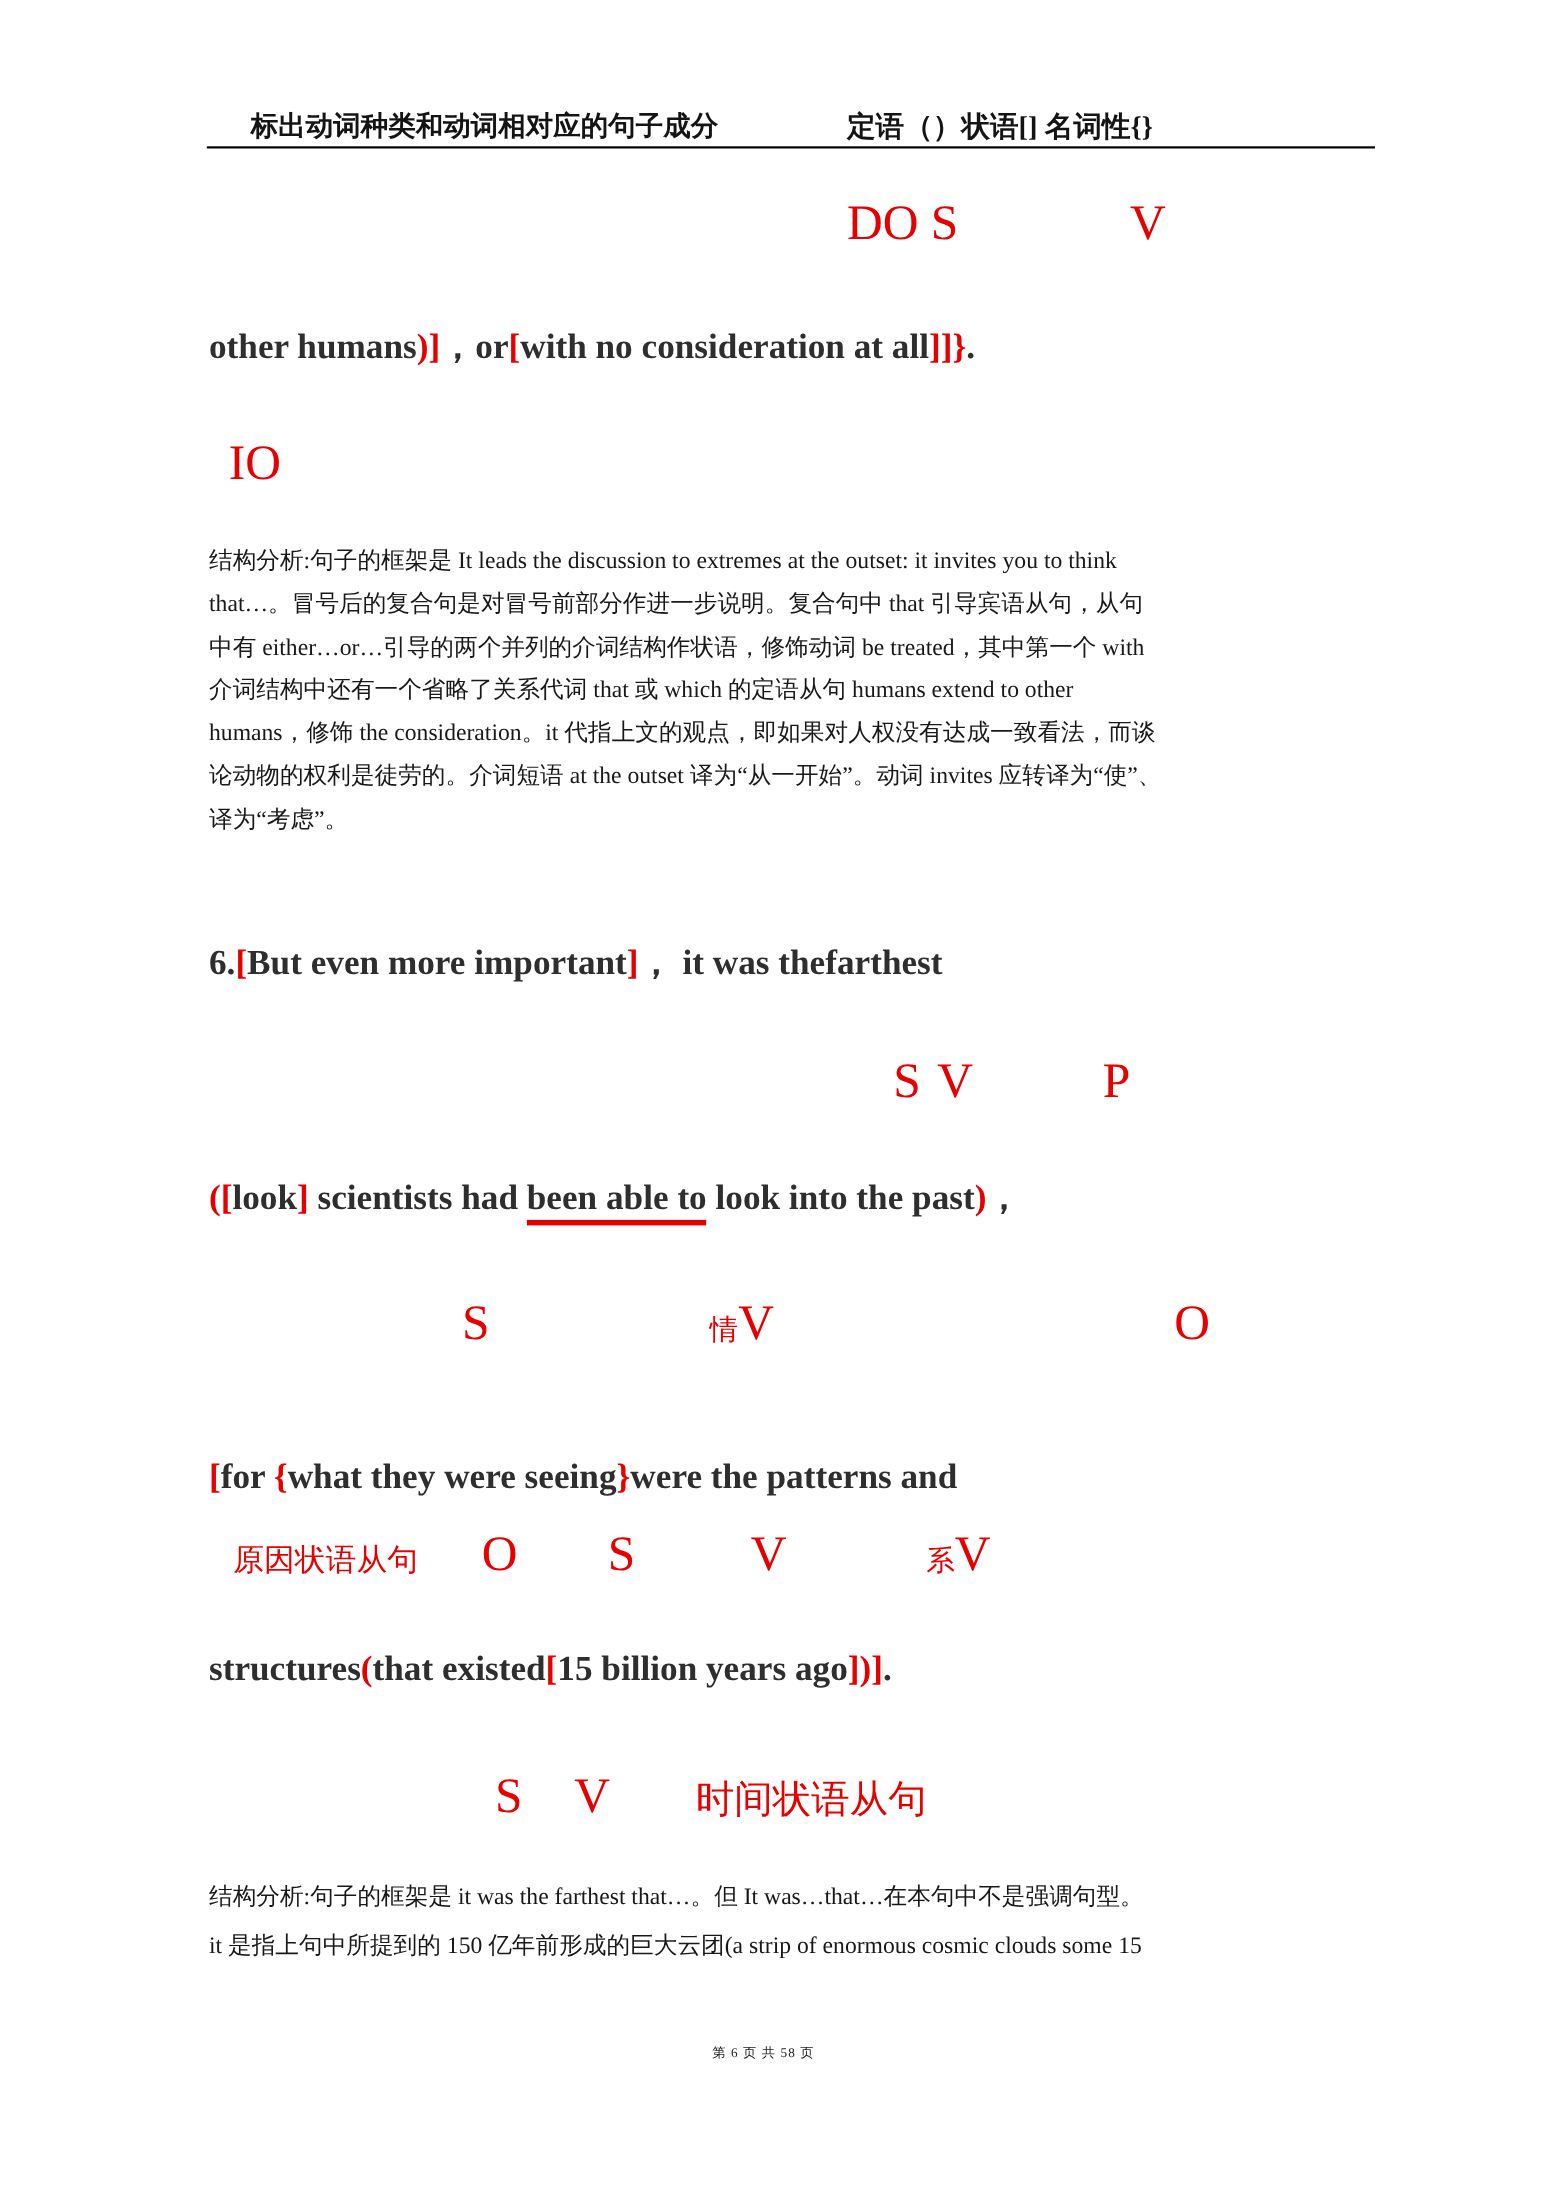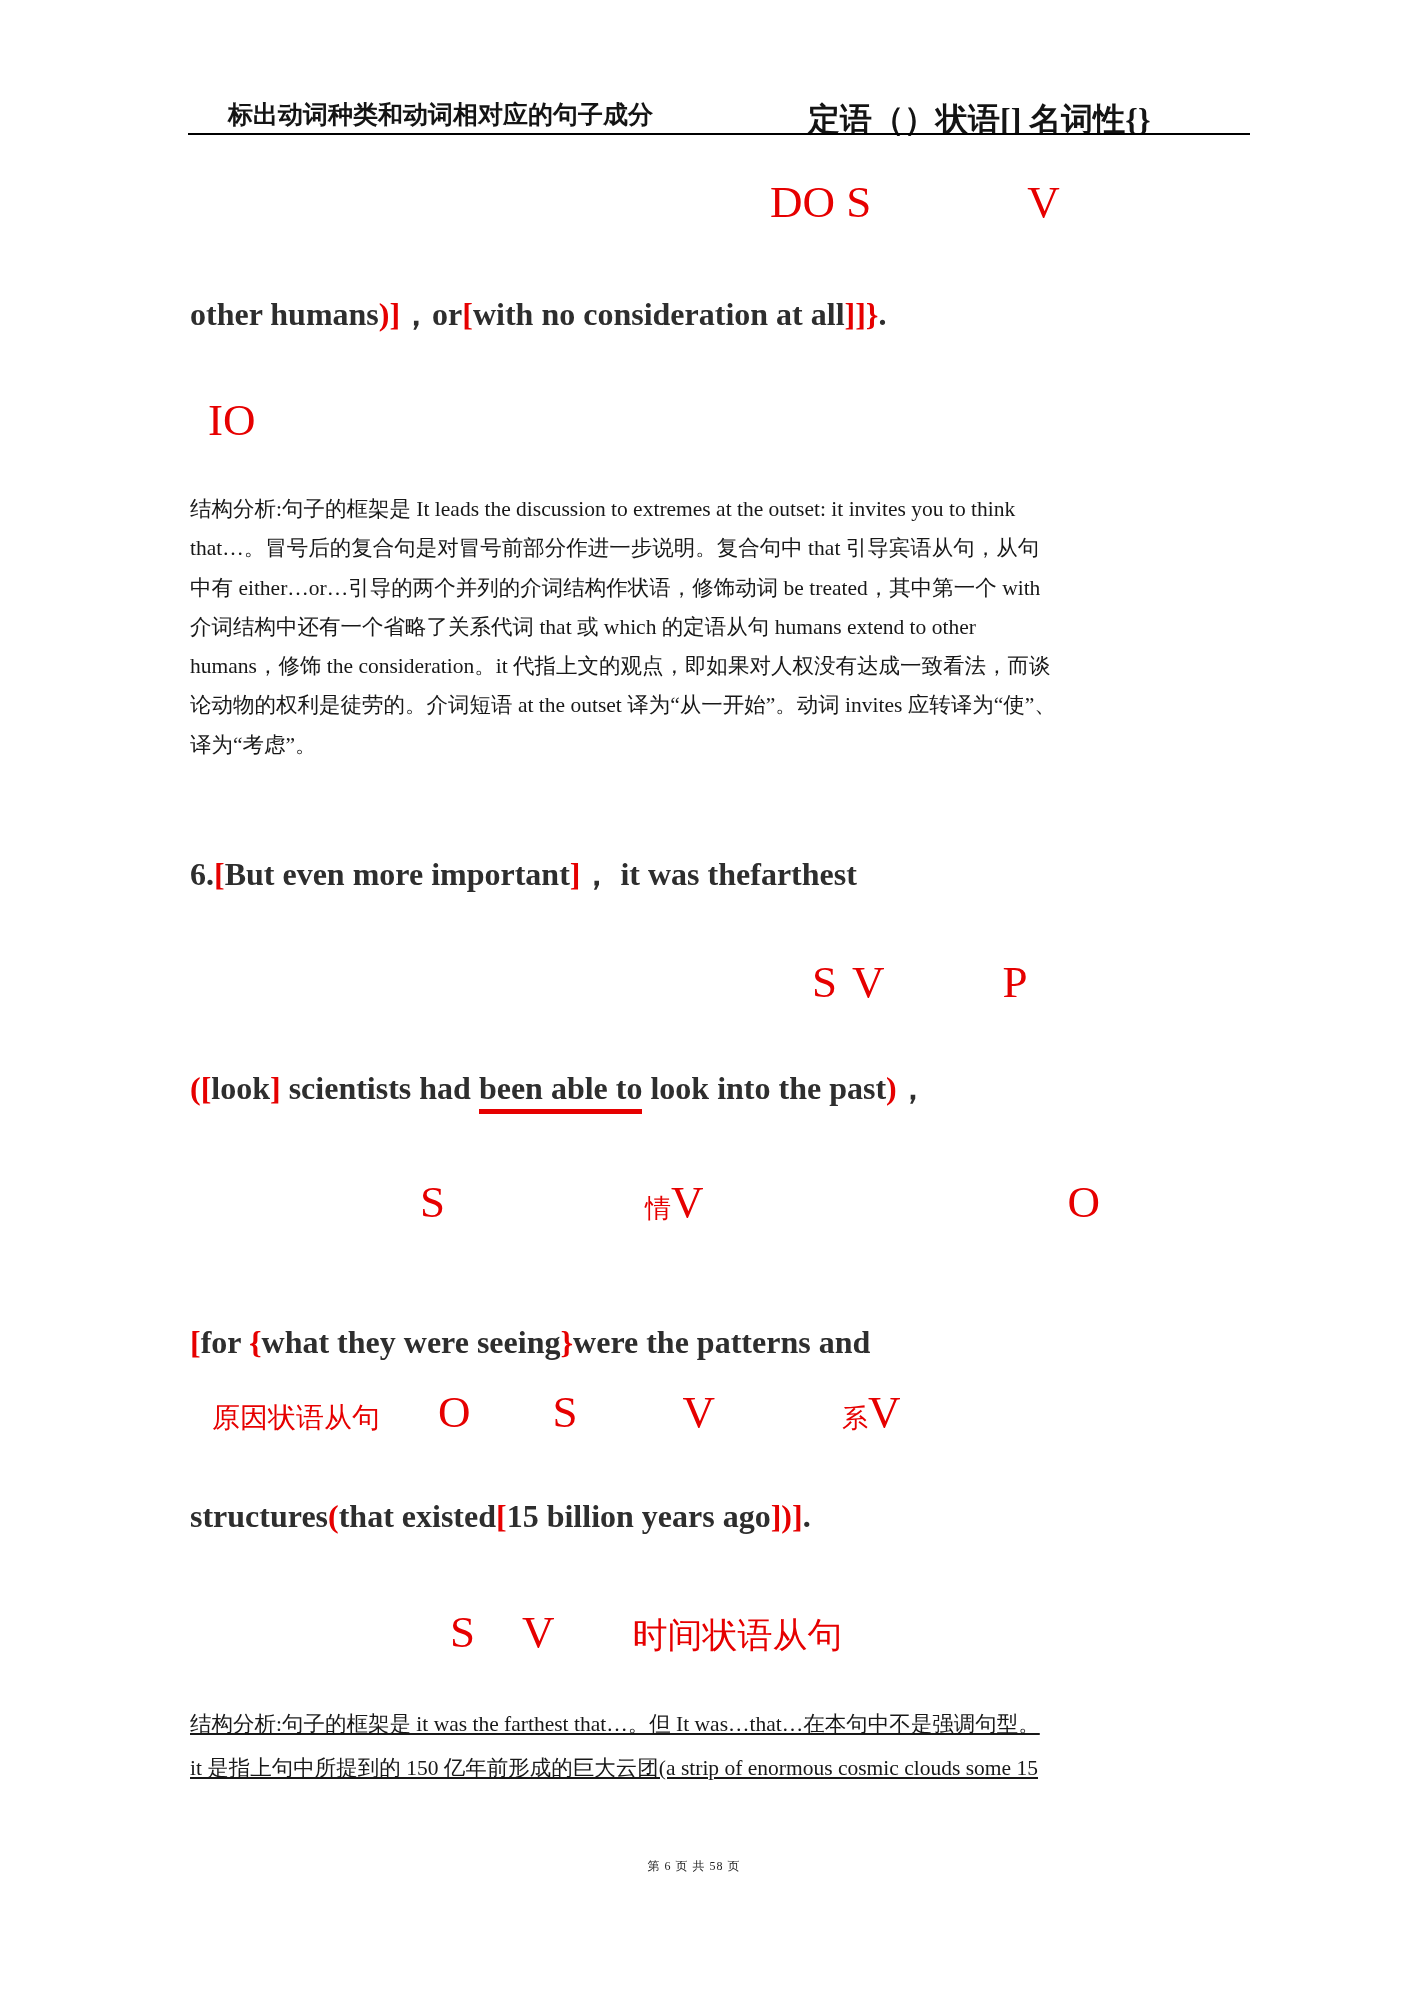--- a/index.html
+++ b/index.html
@@ -11,21 +11,21 @@
   html,body{background:#ffffff;}
   .page{
     position:relative;
     width:1388px;height:1999px;
     background:#ffffff;
     overflow:hidden;
     font-family:"Liberation Serif","DejaVu Serif",serif;
     color:var(--ink);
   }
   .hdr-left{position:absolute;top:98px;left:228px;font-size:25px;font-weight:bold;color:#141414;white-space:nowrap;}
-  .hdr-right{position:absolute;top:98px;left:808px;font-size:32px;font-weight:bold;color:#141414;white-space:nowrap;}
+  .hdr-right{position:absolute;top:98px;left:770px;font-size:26px;font-weight:bold;color:#141414;white-space:nowrap;}
   .rule{position:absolute;top:133px;left:188px;width:1062px;height:2px;background:#000;}
 
   
   .mrow{position:absolute;white-space:nowrap;font-size:45px;line-height:1;color:var(--red);}
   .mk{display:inline-block;color:var(--red);}
   .mk .small{font-size:26px;}
   .mk-clause{font-size:28px;}
   .mk-clause-sm{font-size:35px;}
 
   
@@ -35,21 +35,21 @@
     color:var(--bold-ink);white-space:nowrap;
   }
   .bold-line .red{color:var(--red);}
   .u-red{border-bottom:5px solid var(--red);padding-bottom:3px;}
 
   
   .para{position:absolute;left:190px;color:#181818;}
   .para-1{top:490px;font-size:21.5px;}
   .para-1 .pline{line-height:39.3px;white-space:nowrap;}
   .para-2{top:1702px;font-size:21.5px;}
-  .para-2 .pline{line-height:44px;white-space:nowrap;text-decoration:underline;}
+  .para-2 .pline{line-height:44px;white-space:nowrap;}
 
   .footer{
     position:absolute;top:1858px;left:0;width:100%;
     text-align:center;font-size:12px;color:#222;letter-spacing:1px;
   }
 </style>
 </head>
 <body>
 
 <div class="page">

